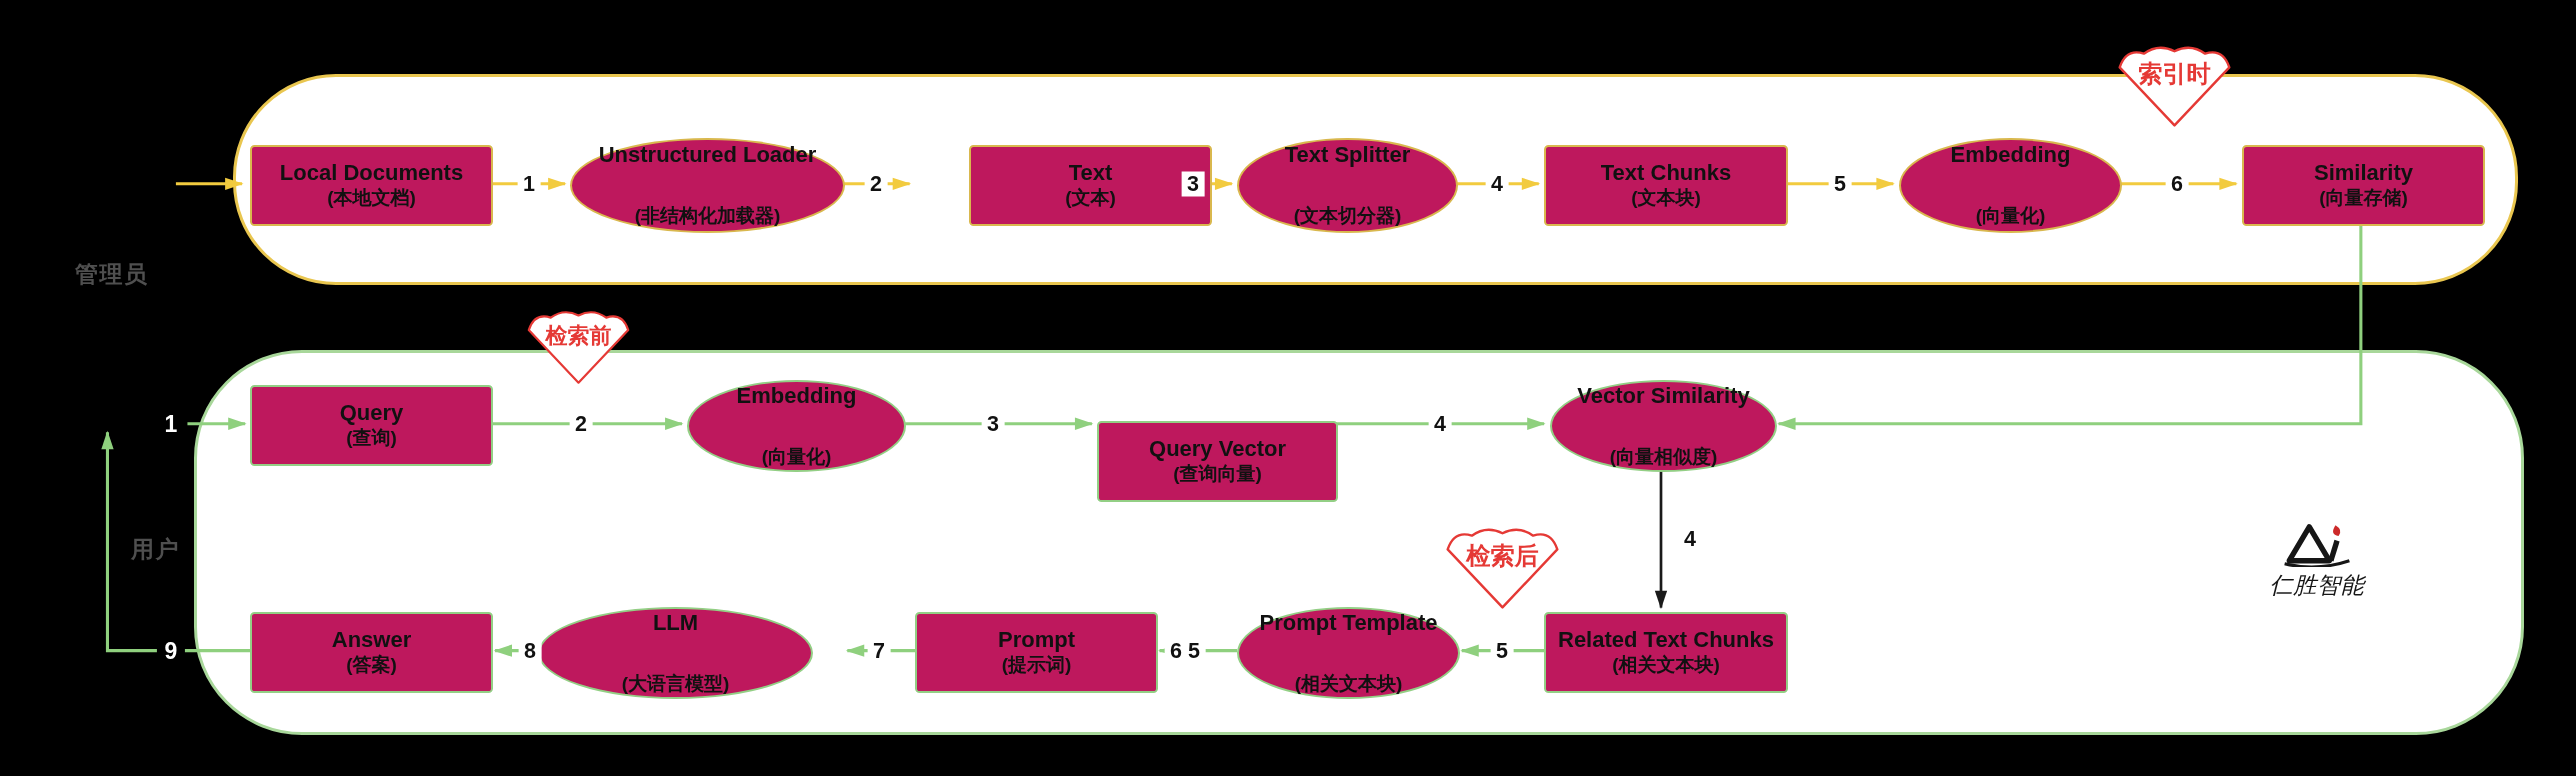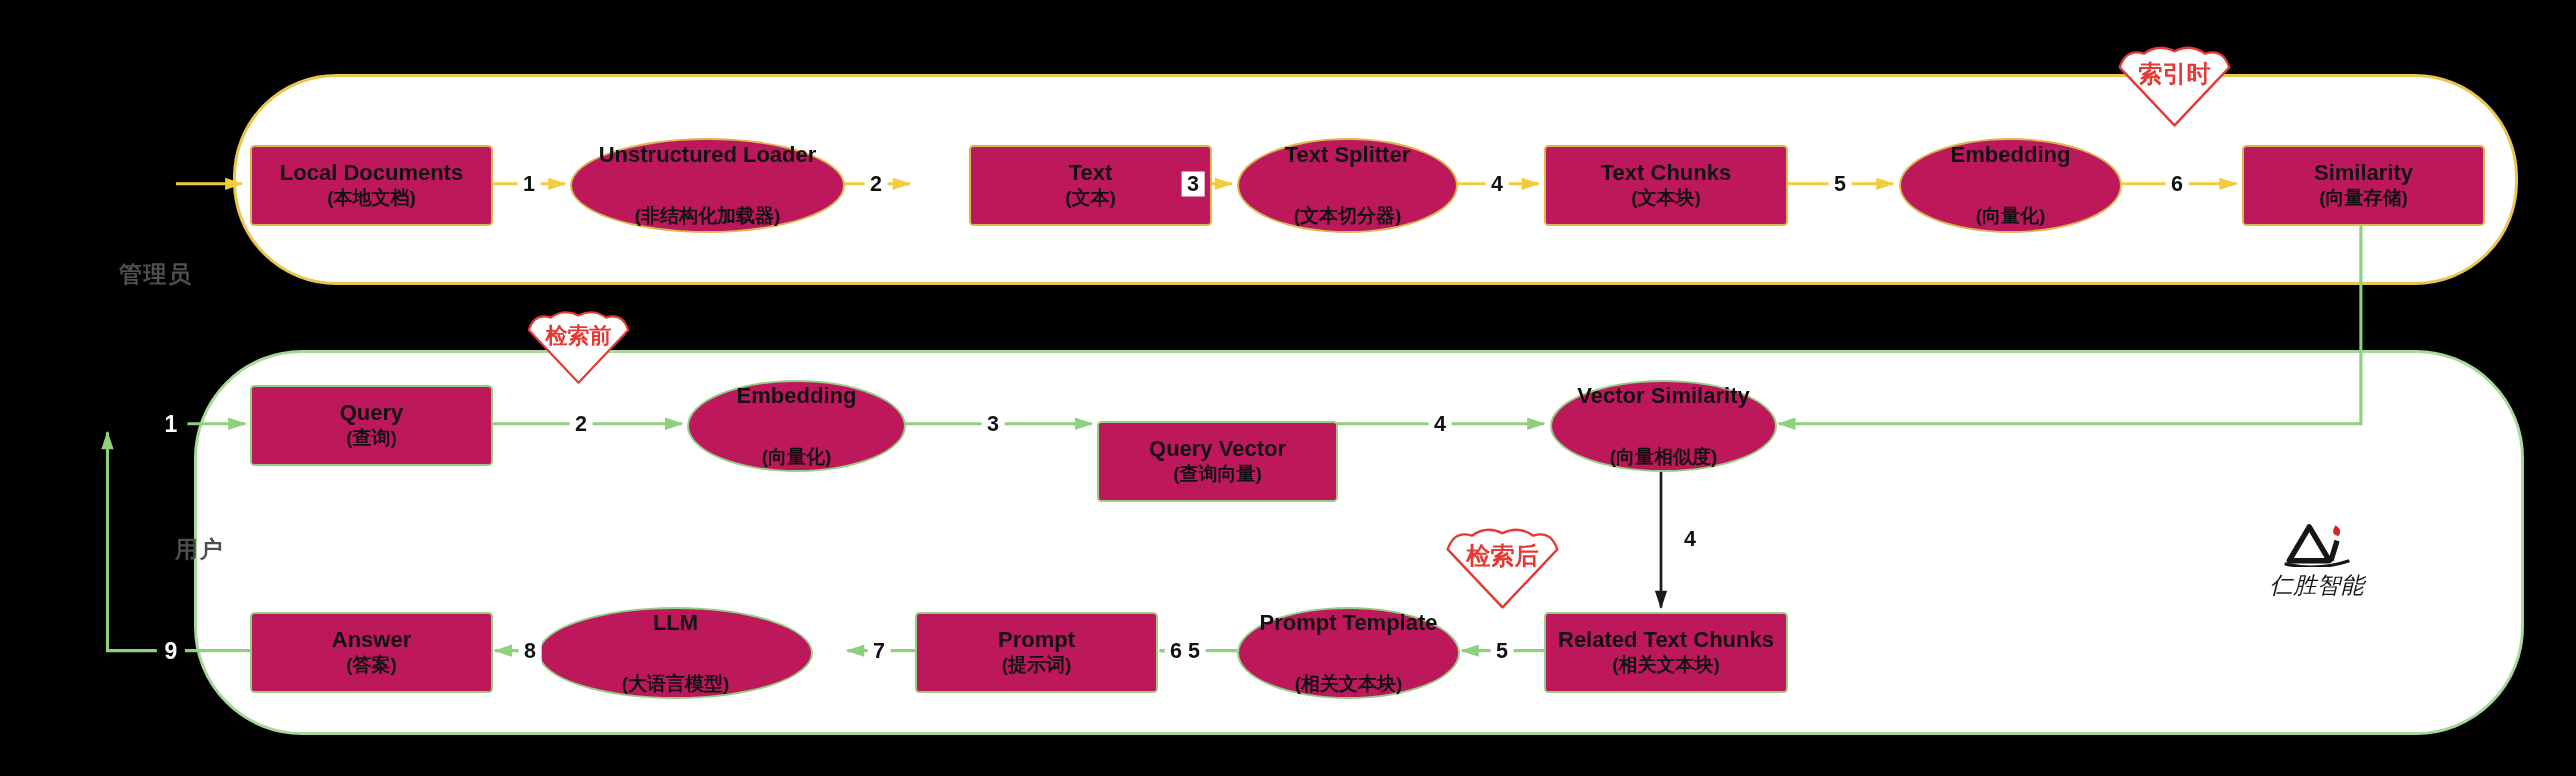--- a/index.html
+++ b/index.html
@@ -3,21 +3,21 @@
 <meta charset="utf-8">
 <style>
   html,body{margin:0;padding:0;background:#000;}
   .canvas{
     position:relative;width:2576px;height:776px;background:#000;overflow:hidden;
     font-family:"Liberation Sans","DejaVu Sans",sans-serif;
   }
   .lane{position:absolute;background:#fff;z-index:1;}
   .lane-admin{left:233px;top:74px;width:2279px;height:205px;border:3.1px solid #E9C64F;border-radius:103px;}
   .lane-user{left:194px;top:350px;width:2324px;height:379px;border:3.1px solid #A8D79A;border-radius:108px;}
-  .lane-label{position:absolute;z-index:4;color:#4f4f4f;font-weight:bold;font-size:23px;letter-spacing:1.5px;margin-left:44px;}
+  .lane-label{position:absolute;z-index:4;color:#4f4f4f;font-weight:bold;font-size:23px;letter-spacing:1.5px;}
   .connectors{position:absolute;left:0;top:0;z-index:2;pointer-events:none;}
   .c-gold{stroke:#F2CB3F;stroke-width:4;fill:none;}
   .c-green{stroke:#8FD07E;stroke-width:4;fill:none;}
   .c-black{stroke:#1a1a1a;stroke-width:3.5;fill:none;}
   .node{
     position:absolute;z-index:3;background:#be185d;display:flex;flex-direction:column;
     align-items:center;justify-content:center;text-align:center;color:#111;
   }
   .node .en{font-weight:bold;font-size:22px;line-height:26px;white-space:nowrap;}
   .node .zh{font-weight:bold;font-size:19px;line-height:24.6px;white-space:nowrap;}

